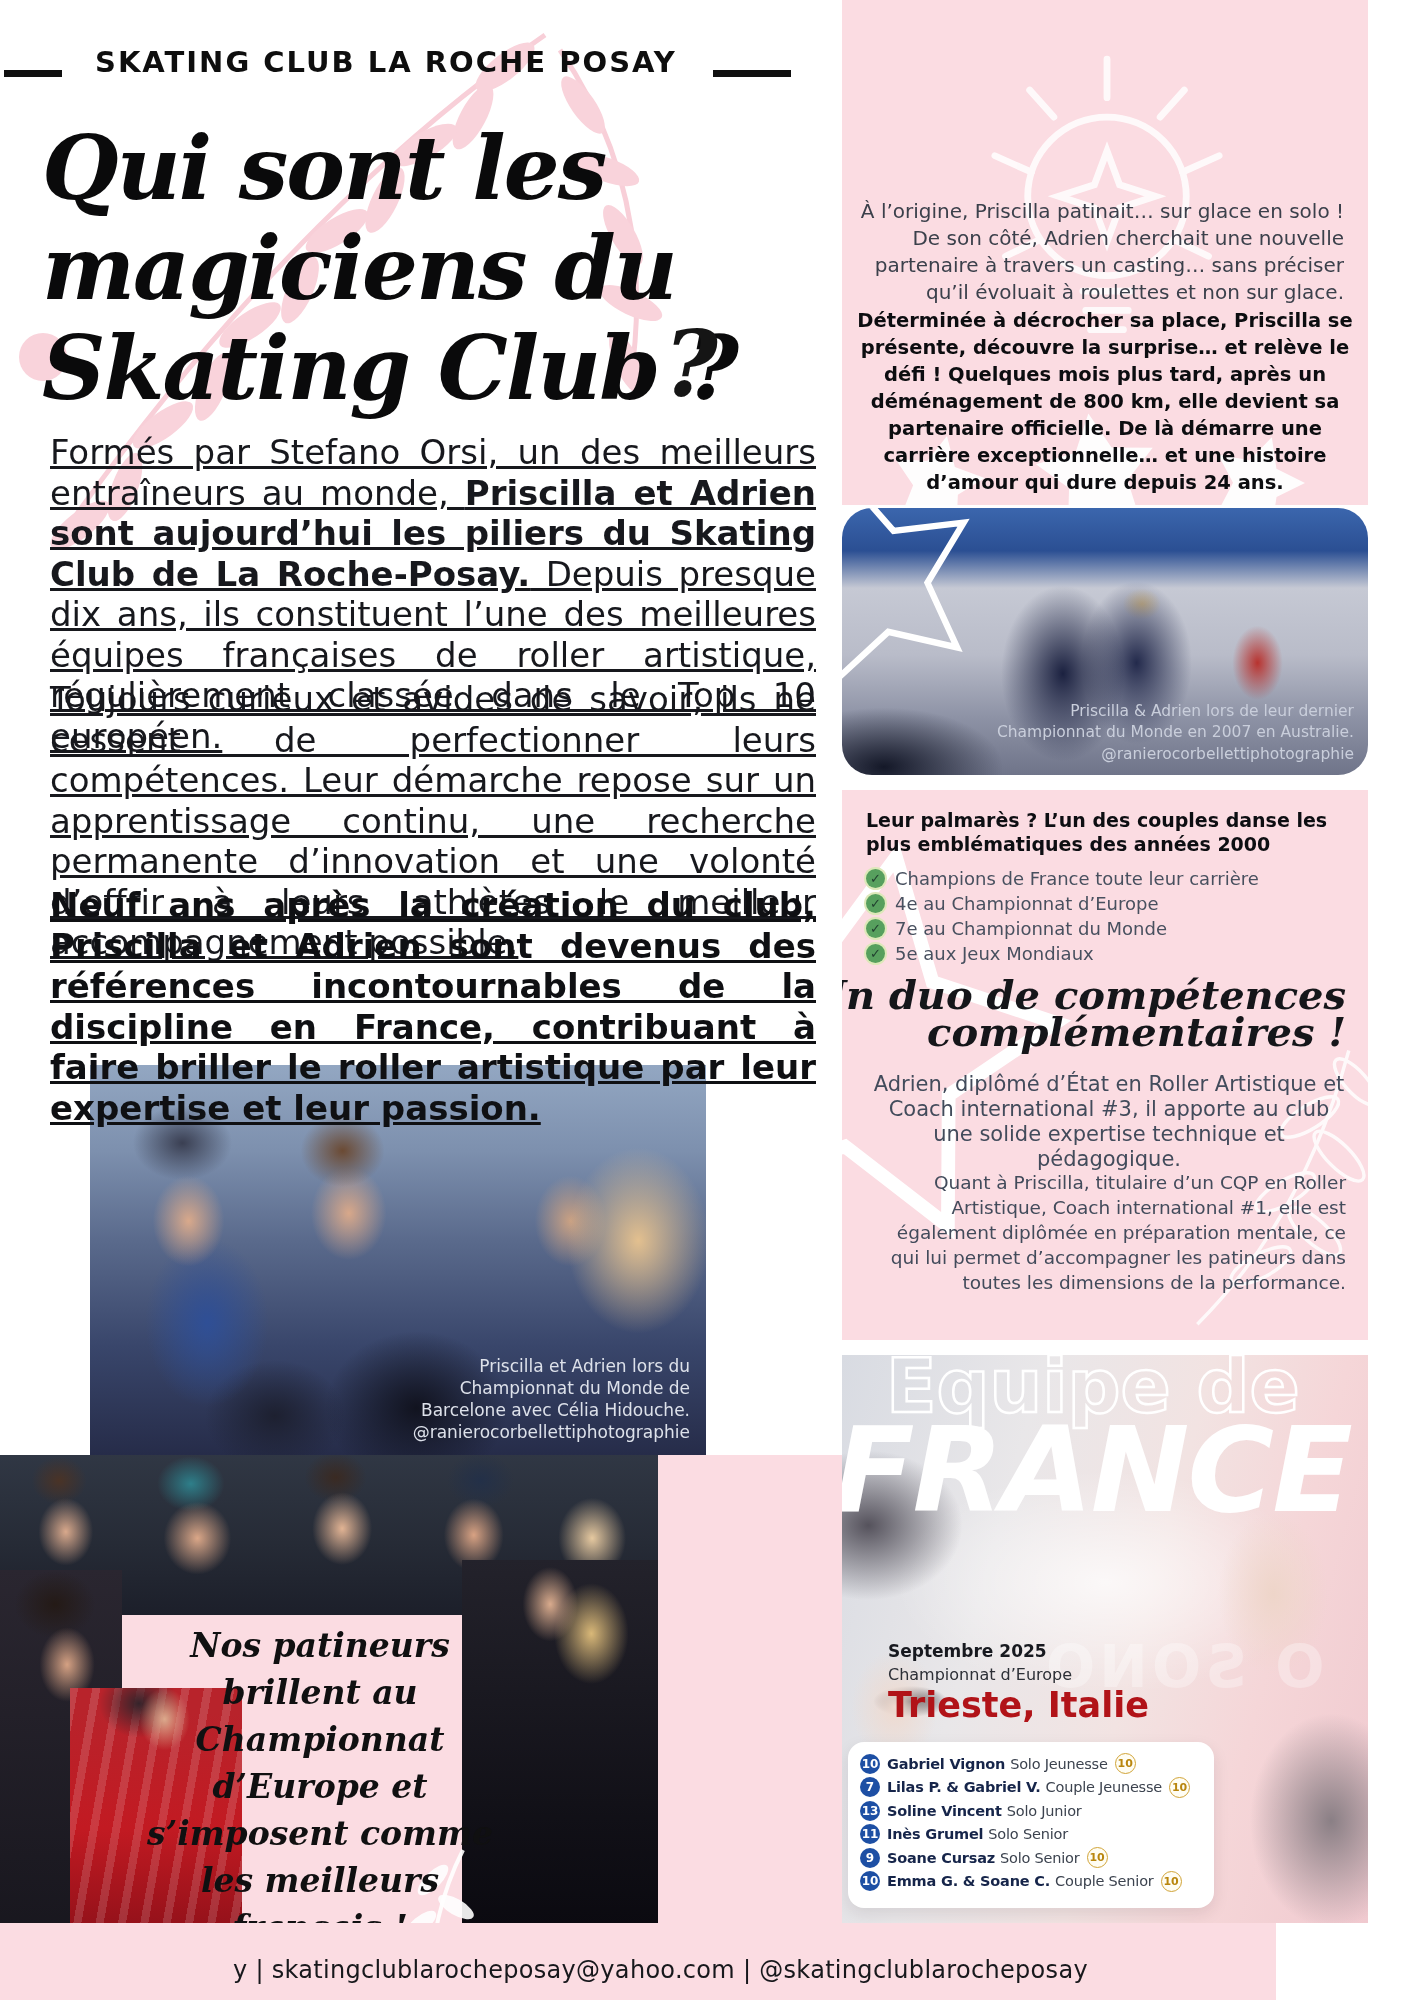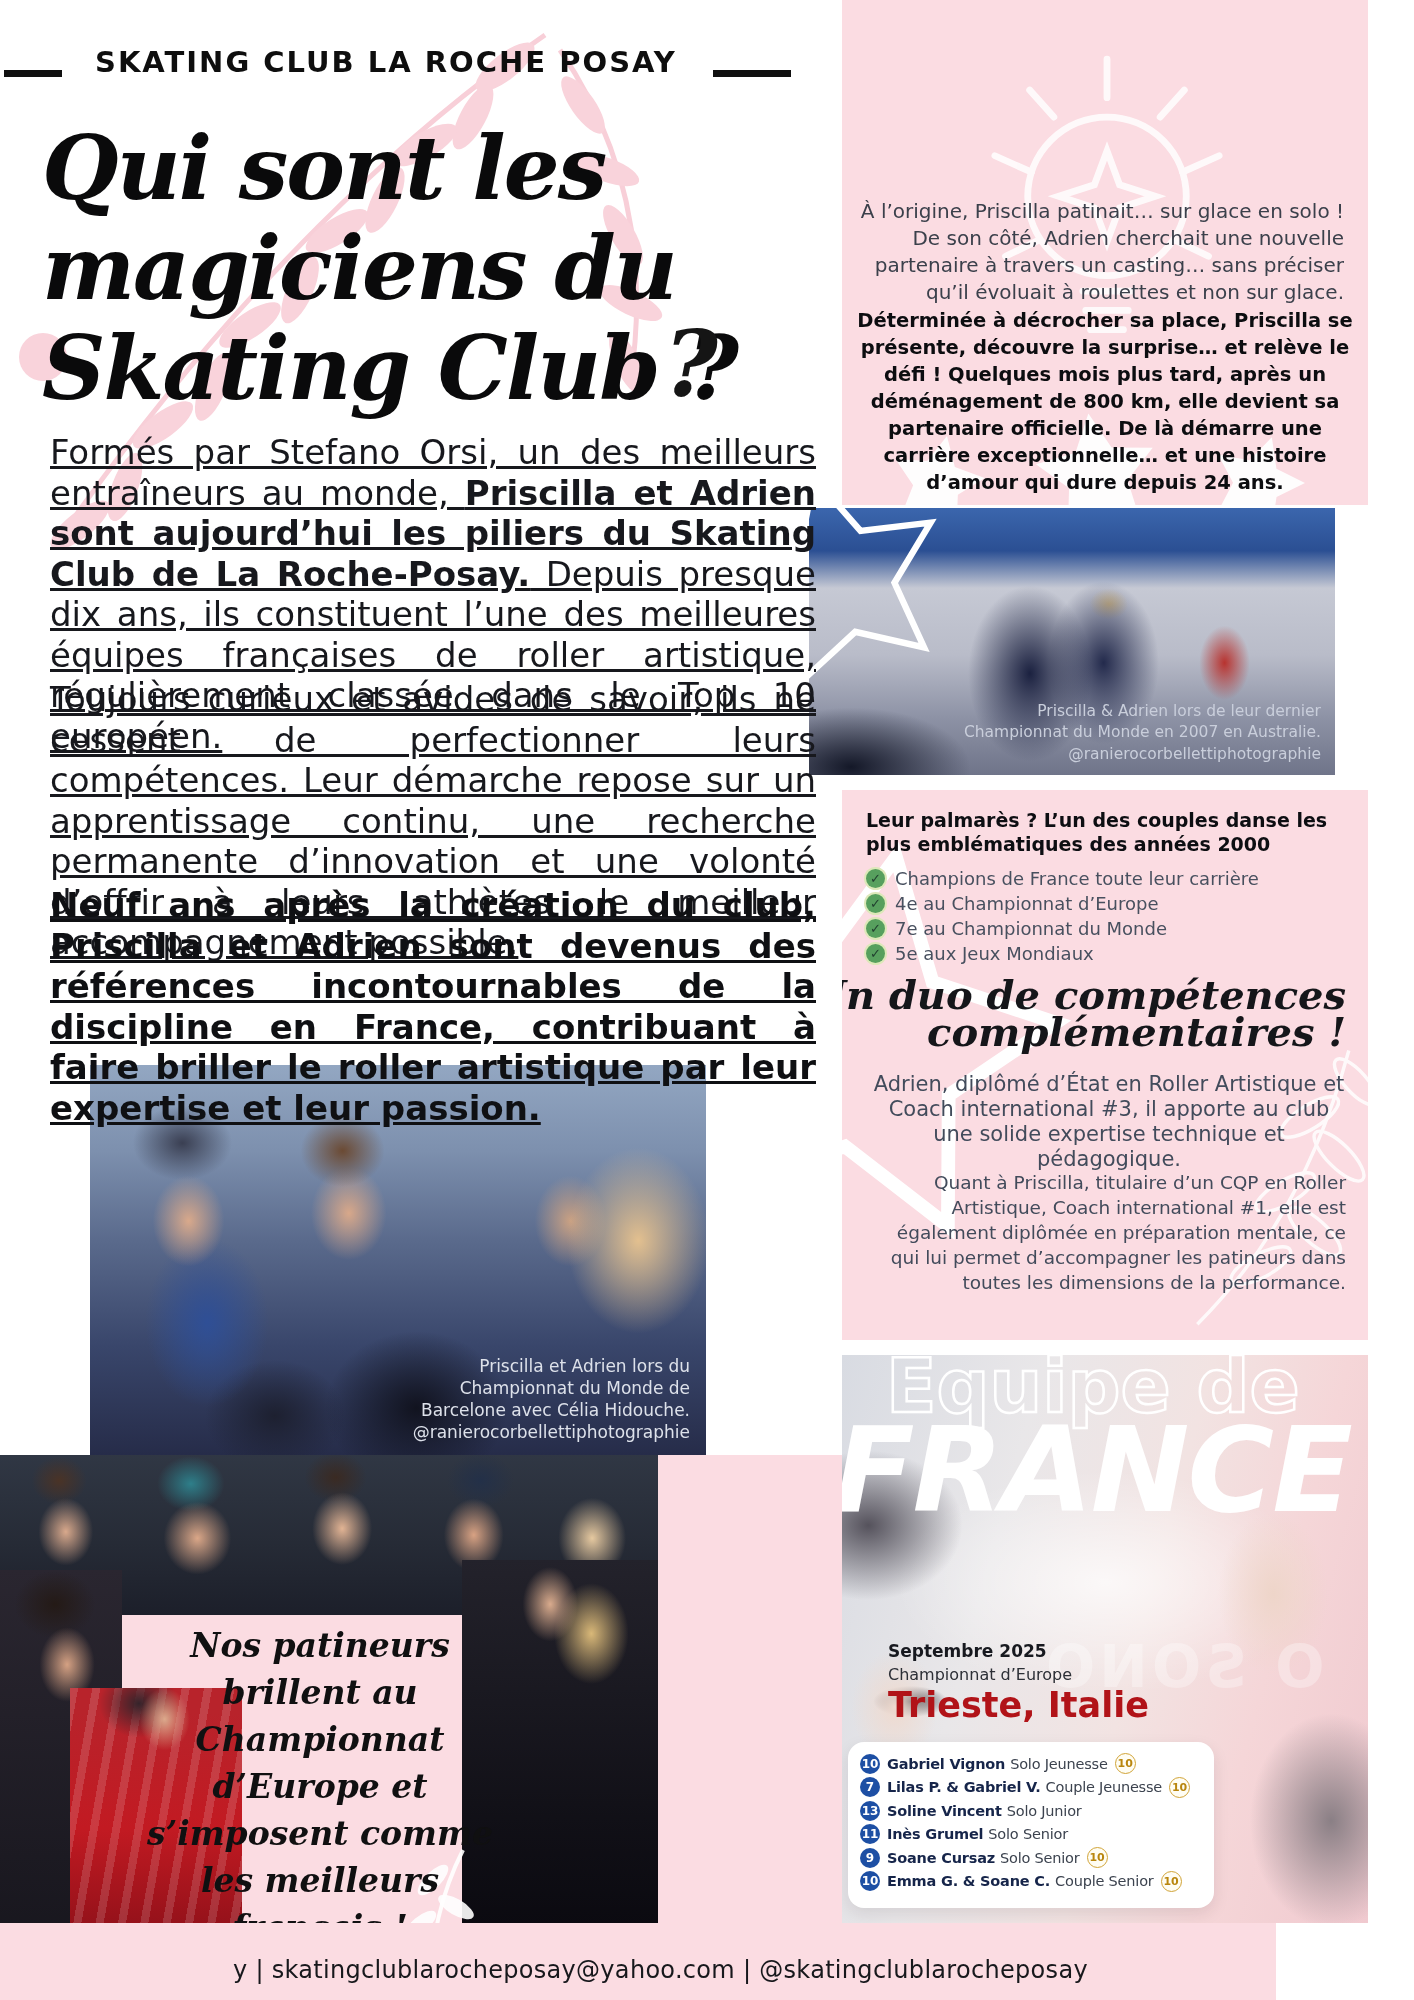--- a/index.html
+++ b/index.html
@@ -77,28 +77,28 @@
 
   #box1{left:842px;top:0;width:526px;height:505px;background:#fbdce2;overflow:hidden;z-index:1;}
   #sv-title{position:absolute;right:24px;top:10px;text-align:right;z-index:2;}
   #sv-title .t-line{font-family:"DejaVu Serif",serif;font-style:italic;font-weight:800;
                     font-size:74px;line-height:83px;letter-spacing:-1px;color:#0c0c0d;white-space:nowrap;}
   #sv-intro{position:absolute;right:24px;top:198px;width:492px;text-align:right;
             font-size:20px;line-height:27px;color:#3b404b;z-index:2;}
   #sv-bold{position:absolute;left:15px;top:307px;width:496px;text-align:center;
            font-size:19.5px;line-height:27px;font-weight:bold;color:#0c0d10;z-index:2;}
 
-  #photo2{left:809px;top:508px;width:526px;height:267px;overflow:hidden;z-index:1;
+  #photo2{left:842px;top:508px;width:526px;height:267px;overflow:hidden;z-index:1;
     background:
       radial-gradient(ellipse 95px 135px at 42% 62%, #1b2140 0%, rgba(27,33,64,0) 65%),
       radial-gradient(ellipse 85px 125px at 56% 58%, #232a4c 0%, rgba(35,42,76,0) 65%),
       radial-gradient(ellipse 32px 26px at 57% 36%, #d9c08e 0%, rgba(217,192,142,0) 60%),
       radial-gradient(ellipse 42px 62px at 79% 58%, #b8332f 0%, rgba(184,51,47,0) 60%),
       radial-gradient(ellipse 170px 85px at 8% 97%, #141828 0%, rgba(20,24,40,0) 70%),
-      linear-gradient(180deg,#3b66ad 0%,#2b4f93 16%,#c6c9d4 30%,#b9bcc9 55%,#8e93a6 78%,#6f7489 100%);}
+      linear-gradient(180deg,#3b66ad 0%,#2b4f93 16%,#c6c9d4 30%,#b9bcc9 55%,#8e93a6 78%,#6f7489 100%); border-radius: 30px;}
   #cap2{position:absolute;right:14px;bottom:10px;text-align:right;font-size:15.5px;line-height:21.5px;color:#c9cedb;z-index:3;}
 
   #box2{left:842px;top:790px;width:526px;height:550px;background:#fbdce2;overflow:hidden;z-index:1;}
   #palm-h{position:absolute;left:24px;top:18px;width:474px;font-size:19px;font-weight:bold;line-height:24px;color:#0d0e12;z-index:2;}
   #checklist{position:absolute;left:24px;top:76px;z-index:2;}
   .chk{display:flex;align-items:center;height:25px;}
   .cmark{display:inline-flex;align-items:center;justify-content:center;width:19px;height:19px;border-radius:50%;
          background:#57a05e;box-shadow:0 0 0 2px #dde8b9;color:#21402f;font-size:13px;font-weight:bold;margin-right:10px;}
   .ctext{font-size:18px;color:#48505f;}
   #duo-t{position:absolute;right:22px;top:186px;text-align:right;z-index:2;}

